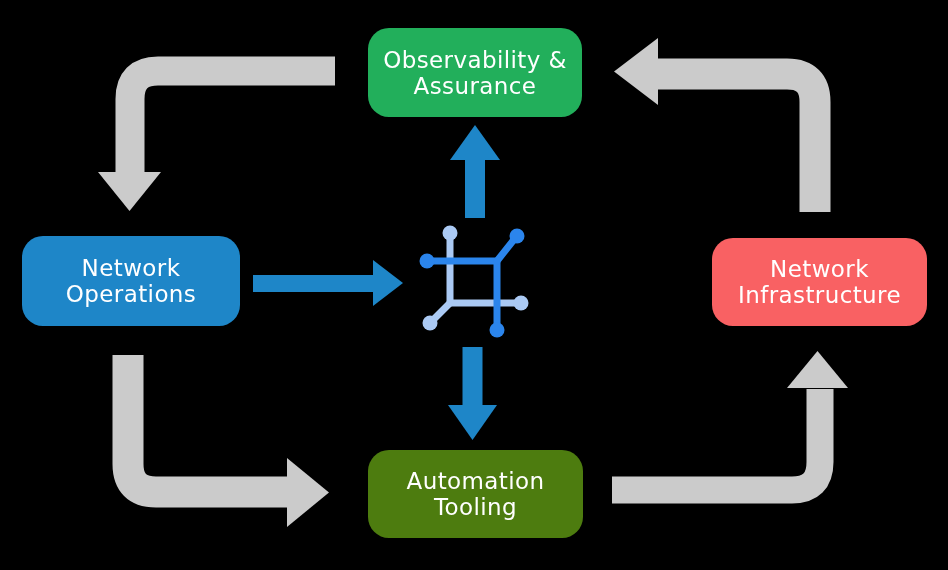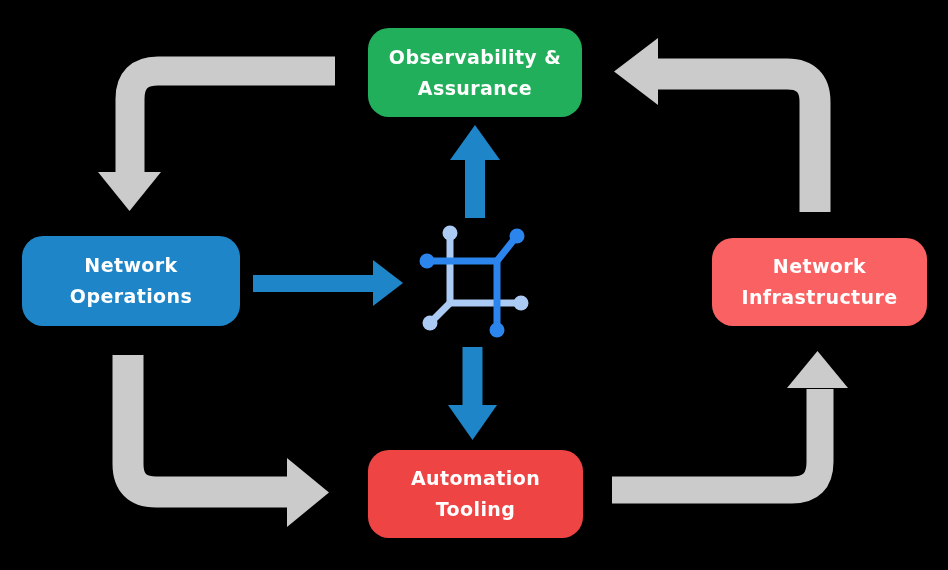--- a/index.html
+++ b/index.html
@@ -21,23 +21,23 @@
   .node {
     position: absolute;
     border-radius: 21px;
     display: flex;
     align-items: center;
     justify-content: center;
     text-align: center;
   }
   .node-label {
     color: #ffffff;
-    font-size: 19px;
-    font-weight: 700;
-    line-height: 31px;
+    font-size: 23px;
+    font-weight: 400;
+    line-height: 26px;
     letter-spacing: 0.4px;
     white-space: pre-line;
   }
   .node-observability { left: 368px; top: 28px;  width: 214px; height: 89px; }
   .node-operations    { left: 22px;  top: 236px; width: 218px; height: 90px; }
   .node-infrastructure{ left: 712px; top: 238px; width: 215px; height: 88px; }
   .node-tooling       { left: 368px; top: 450px; width: 215px; height: 88px; }
 
   .arrow-stroke { fill: none; }
 </style>
@@ -108,18 +108,18 @@
   <div class="node node-operations" style="background-color: rgb(30, 134, 200);">
     <span class="node-label">Network
 Operations</span>
   </div>
 
   <div class="node node-infrastructure" style="background-color: rgb(249, 97, 99);">
     <span class="node-label">Network
 Infrastructure</span>
   </div>
 
-  <div class="node node-tooling" style="background-color: #ef4444;">
+  <div class="node node-tooling" style="background-color: #4d7c0f;">
     <span class="node-label">Automation
 Tooling</span>
   </div>
 
 </div>
 
 </body></html>

